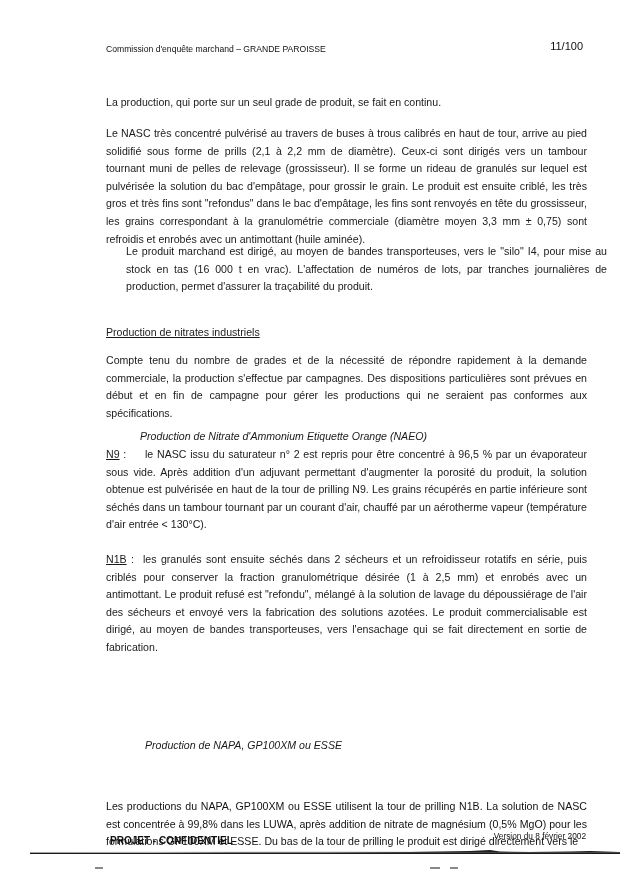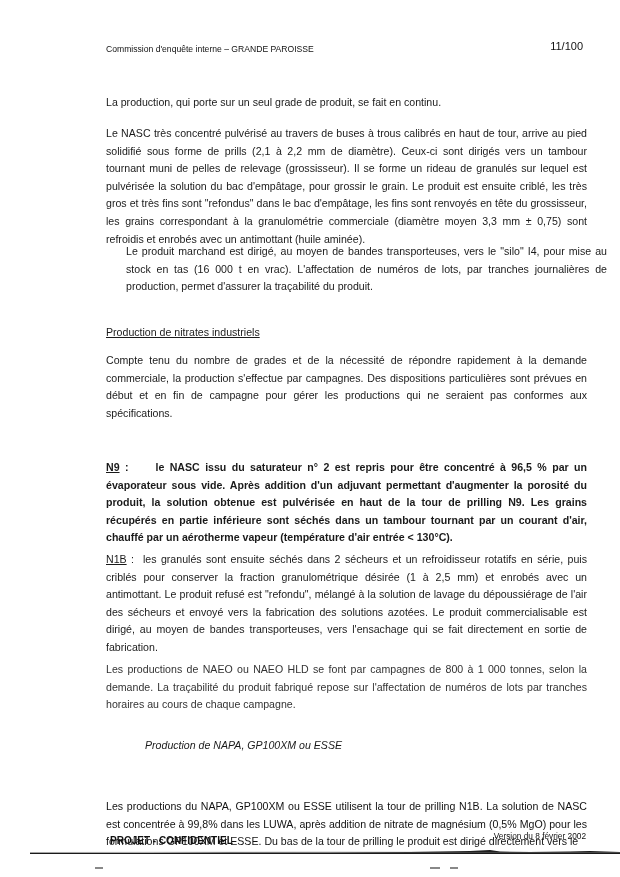--- a/index.html
+++ b/index.html
@@ -32,44 +32,44 @@
     .scan-edge {
       position: absolute; left: 30px; top: 849px; width: 590px; height: 8px;
     }
     .scan-dots { position: absolute; top: 867px; height: 2px; background: #888; }
   </style>
 </head>
 <body>
 
 <div class="page">
 
-  <div class="hdr-left">Commission d'enquête interne – GRANDE PAROISSE</div>
+  <div class="hdr-left">Commission d'enquête marchand – GRANDE PAROISSE</div>
   <div class="hdr-right">11/100</div>
 
 
   <div class="block" style="top:94px;">La production, qui porte sur un seul grade de produit, se fait en continu.</div>
 
   <div class="block justify" style="top:125px;">Le NASC très concentré pulvérisé au travers de buses à trous calibrés en haut de tour, arrive au pied solidifié sous forme de prills (2,1 à 2,2 mm de diamètre). Ceux-ci sont dirigés vers un tambour tournant muni de pelles de relevage (grossisseur). Il se forme un rideau de granulés sur lequel est pulvérisée la solution du bac d'empâtage, pour grossir le grain. Le produit est ensuite criblé, les très gros et très fins sont "refondus" dans le bac d'empâtage, les fins sont renvoyés en tête du grossisseur, les grains correspondant à la granulométrie commerciale (diamètre moyen 3,3 mm ± 0,75) sont refroidis et enrobés avec un antimottant (huile aminée).</div>
 
   <div class="block justify" style="top:243px;margin-left:20px;">Le produit marchand est dirigé, au moyen de bandes transporteuses, vers le "silo" I4, pour mise au stock en tas (16 000 t en vrac). L'affectation de numéros de lots, par tranches journalières de production, permet d'assurer la traçabilité du produit.</div>
 
   <div class="block heading-u" style="top:324px;">Production de nitrates industriels</div>
 
   <div class="block justify" style="top:352px;">Compte tenu du nombre de grades et de la nécessité de répondre rapidement à la demande commerciale, la production s'effectue par campagnes. Des dispositions particulières sont prévues en début et en fin de campagne pour gérer les productions qui ne seraient pas conformes aux spécifications.</div>
 
+  <div class="block italic-heading" style="top:428px; left:140px;">Production de Nitrate d'Ammonium Etiquette Orange (NAEO)</div>
 
-  <div class="block justify" style="top:459px;font-weight:bold;">
+  <div class="block justify" style="top:446px;">
     <span class="label-u">N9</span><span style="white-space:pre;"> :     </span><span>le NASC issu du saturateur n° 2 est repris pour être concentré à 96,5 % par un évaporateur sous vide. Après addition d'un adjuvant permettant d'augmenter la porosité du produit, la solution obtenue est pulvérisée en haut de la tour de prilling N9. Les grains récupérés en partie inférieure sont séchés dans un tambour tournant par un courant d'air, chauffé par un aérotherme vapeur (température d'air entrée &lt; 130°C).</span>
   </div>
 
   <div class="block justify" style="top:551px;">
     <span class="label-u">N1B</span><span style="white-space:pre;"> :  </span><span>les granulés sont ensuite séchés dans 2 sécheurs et un refroidisseur rotatifs en série, puis criblés pour conserver la fraction granulométrique désirée (1 à 2,5 mm) et enrobés avec un antimottant. Le produit refusé est "refondu", mélangé à la solution de lavage du dépoussiérage de l'air des sécheurs et envoyé vers la fabrication des solutions azotées. Le produit commercialisable est dirigé, au moyen de bandes transporteuses, vers l'ensachage qui se fait directement en sortie de fabrication.</span>
   </div>
 
-  <div class="block justify" style="top:661px; color:#333;">Les productions de NAEO ou NAEO HLD se font par campagnes de 800 à 1 000 tonnes, selon la demande. La traçabilité du produit fabriqué repose sur l'affectation de numéros de lots par tranches horaires au cours de chaque campagne.</div>
 
   <div class="block italic-heading" style="top:737px; left:145px;">Production de NAPA, GP100XM ou ESSE</div>
 
   <div class="block justify" style="top:764px; color:#111;margin-top:34px;">Les productions du NAPA, GP100XM ou ESSE utilisent la tour de prilling N1B. La solution de NASC est concentrée à 99,8% dans les LUWA, après addition de nitrate de magnésium (0,5% MgO) pour les formulations GP100XM et ESSE. Du bas de la tour de prilling le produit est dirigé directement vers le</div>
 
   <div class="footer-left">PROJET - CONFIDENTIEL</div>
   <div class="footer-right">Version du 8 février 2002</div>
 
   <svg class="scan-edge" viewBox="0 0 590 8" preserveAspectRatio="none">
     <path d="M0,4 L120,4 L200,3.6 L300,3.5 L380,3 L440,2 L460,1 L470,2.5 L500,3 L540,2.5 L560,2 L590,3 L590,5 L0,5 Z" fill="#1a1a1a"></path>

